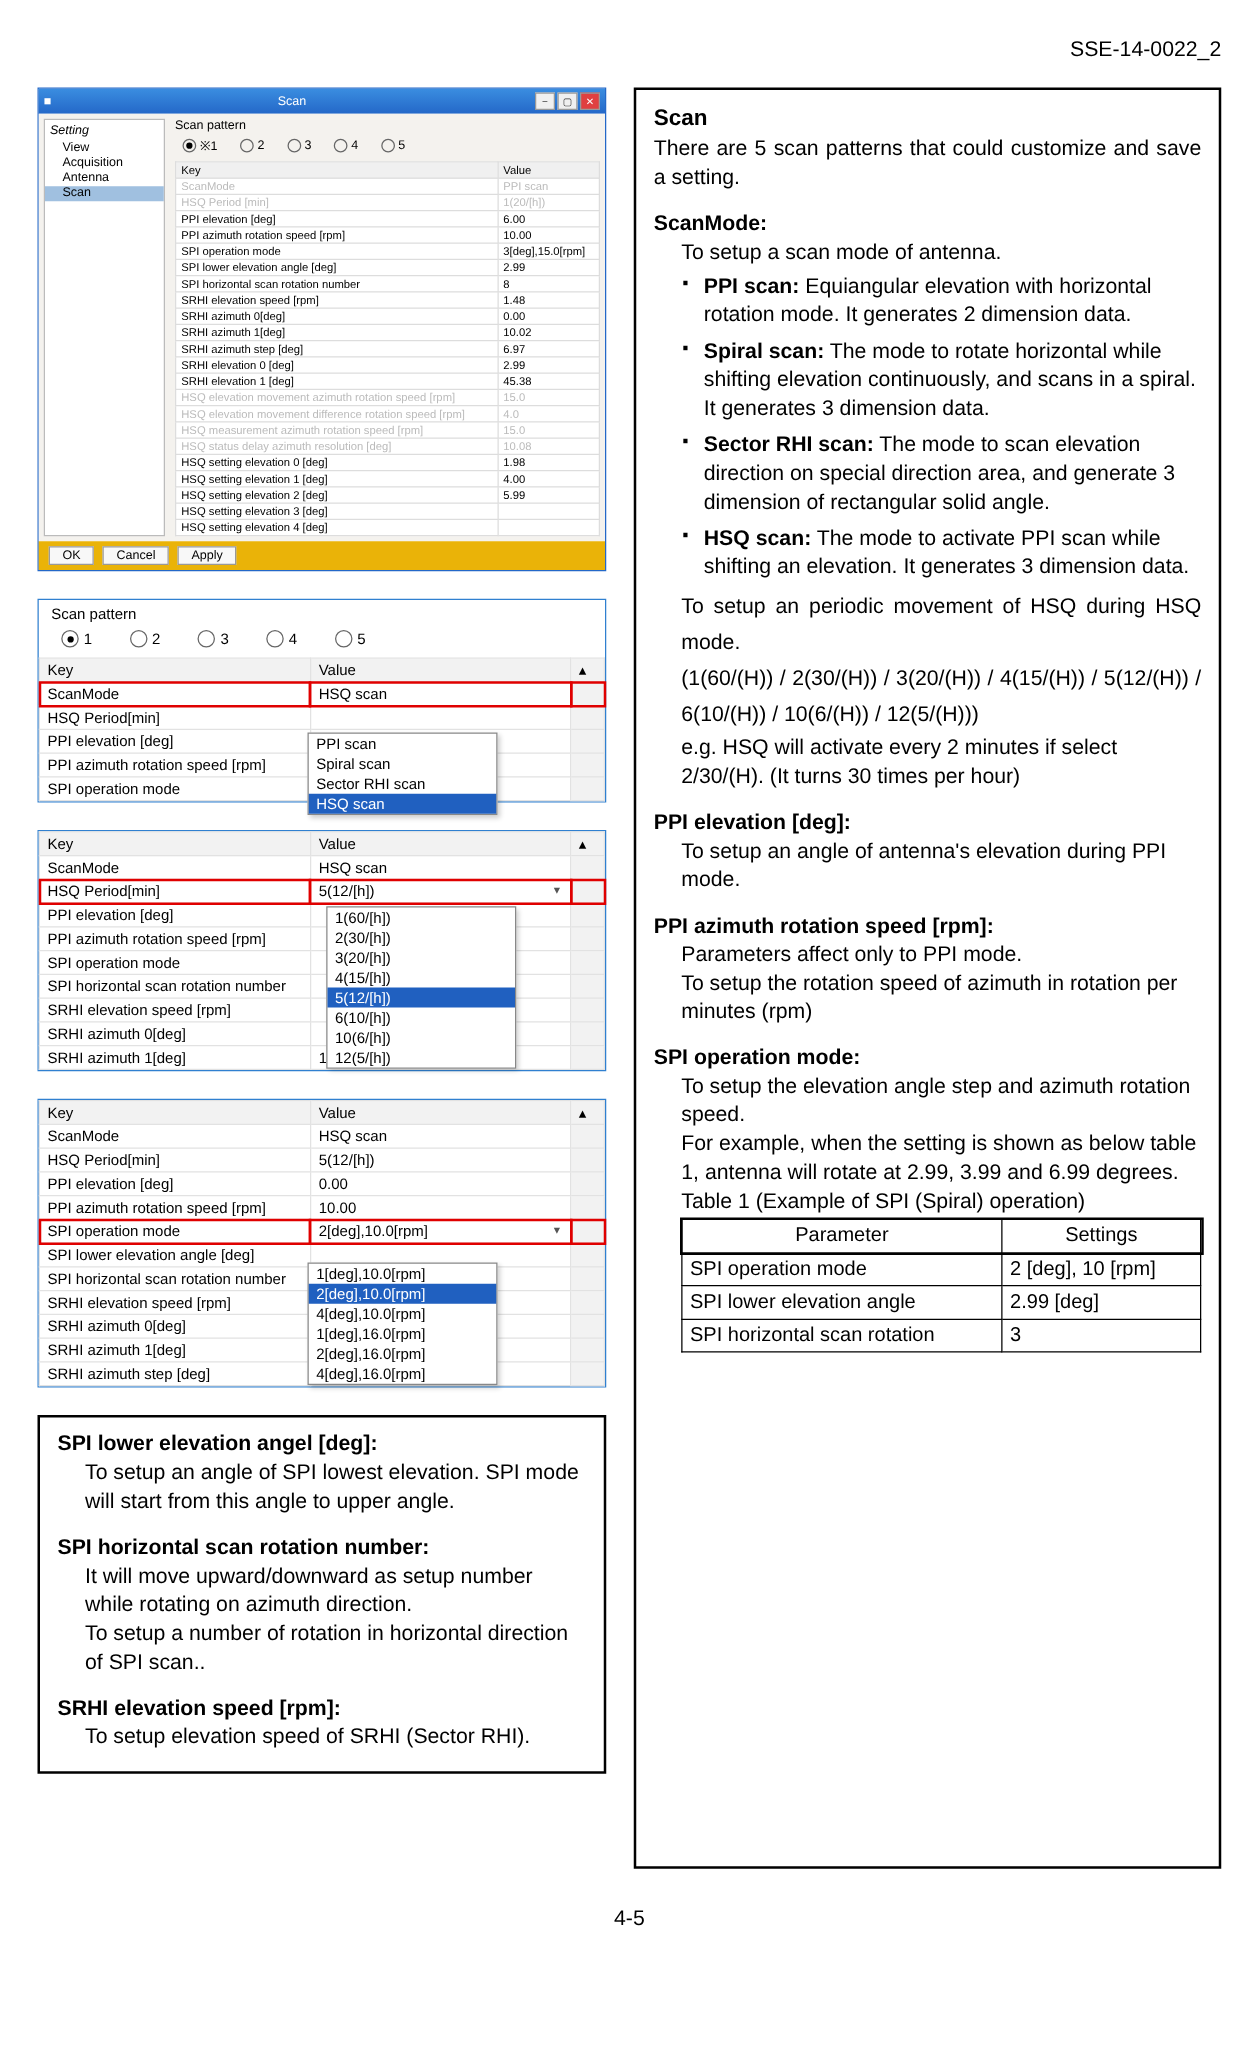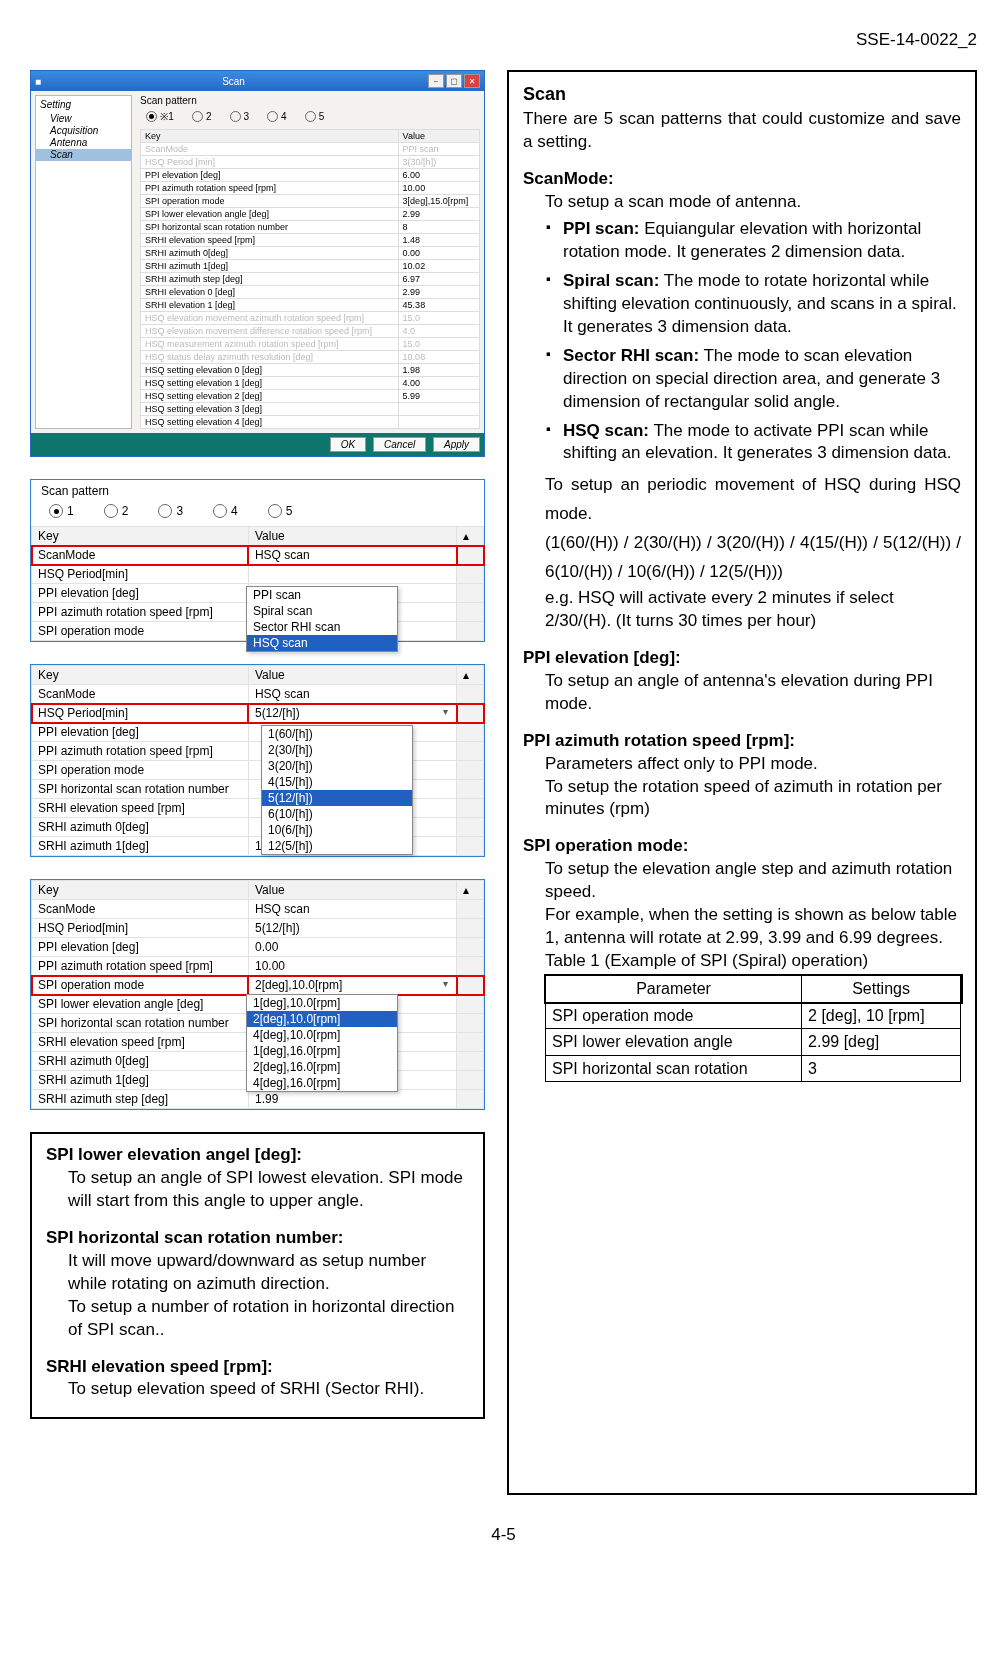--- a/index.html
+++ b/index.html
@@ -72,21 +72,20 @@
     margin: 4px;
     background: white;
     font-size: 10px;
   }
   .tree-root {
     padding: 3px 4px;
     font-style: italic;
   }
   .tree-child {
     padding: 0 4px 1px 14px;
-    font-style: italic;
   }
   .tree-item.sel {
     background: #a0c0e0;
   }
   .scan-main {
     flex: 1;
     padding: 4px;
   }
   .scan-radios {
     display: flex;
@@ -124,24 +123,22 @@
     text-align: left;
   }
   .mini-table th {
     background: #f0f0f0;
     font-weight: normal;
   }
   .mini-table tr.dim td {
     color: #bbb;
   }
   .scan-buttons {
-    text-align: right;
     padding: 4px;
-    background: #0f766e;
-    font-style: italic;
+    background: #eab308;
   }
   .scan-buttons .btn {
     display: inline-block;
     border: 1px solid #999;
     background: #f8f8f8;
     padding: 1px 10px;
     font-size: 10px;
     margin-left: 4px;
   }
 
@@ -253,21 +250,21 @@
                   <th>Value</th>
                 </tr>
               </thead>
             <tbody id="mini-rows">
                 <tr class="dim">
                   <td>ScanMode</td>
                   <td>PPI scan</td>
                 </tr>
                 <tr class="dim">
                   <td>HSQ Period [min]</td>
-                  <td>3(30/[h])</td>
+                  <td>1(20/[h])</td>
                 </tr>
                 <tr>
                   <td>PPI elevation [deg]</td>
                   <td>6.00</td>
                 </tr>
                 <tr>
                   <td>PPI azimuth rotation speed [rpm]</td>
                   <td>10.00</td>
                 </tr>
                 <tr>
@@ -540,21 +537,21 @@
                 <td></td>
                 <td class="scroll-gap"></td>
               </tr>
               <tr>
                 <td style="width:48%">SRHI azimuth step [deg]</td>
                 <td>1.99</td>
                 <td class="scroll-gap"></td>
               </tr>
             </tbody>
           </table>
-        <div class="dropdown-list" id="panel3-dd" style="left:215px;top:114px">
+        <div class="dropdown-list" id="panel3-dd" style="left:215px;top:130px">
             <div class="dl-item">1[deg],10.0[rpm]</div>
             <div class="dl-item sel">2[deg],10.0[rpm]</div>
             <div class="dl-item">4[deg],10.0[rpm]</div>
             <div class="dl-item">1[deg],16.0[rpm]</div>
             <div class="dl-item">2[deg],16.0[rpm]</div>
             <div class="dl-item">4[deg],16.0[rpm]</div>
           </div>
       </div>
     </div>
 

